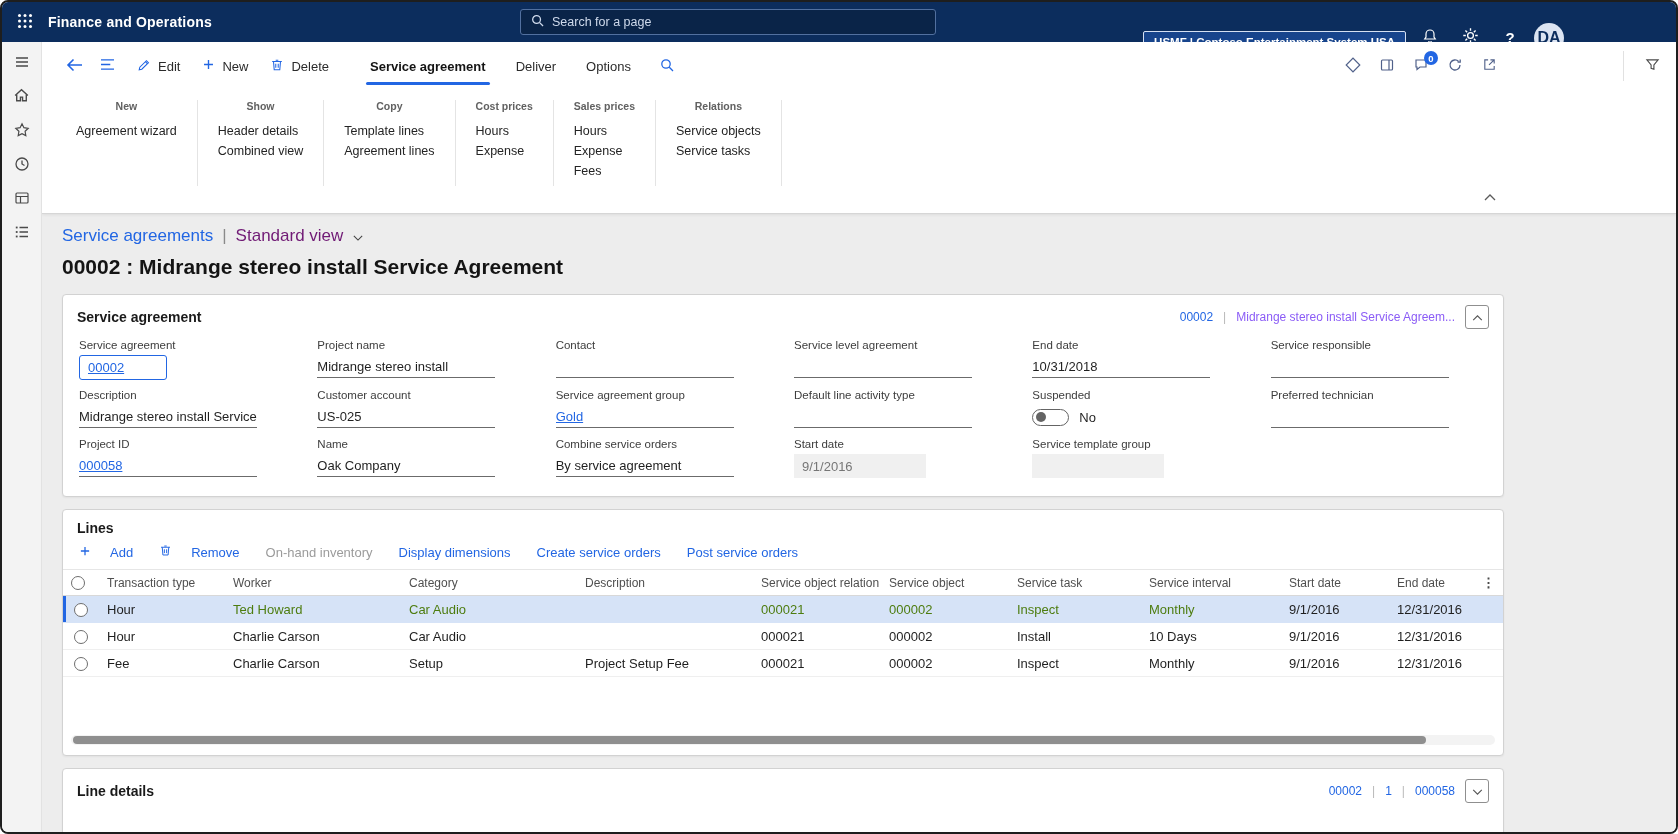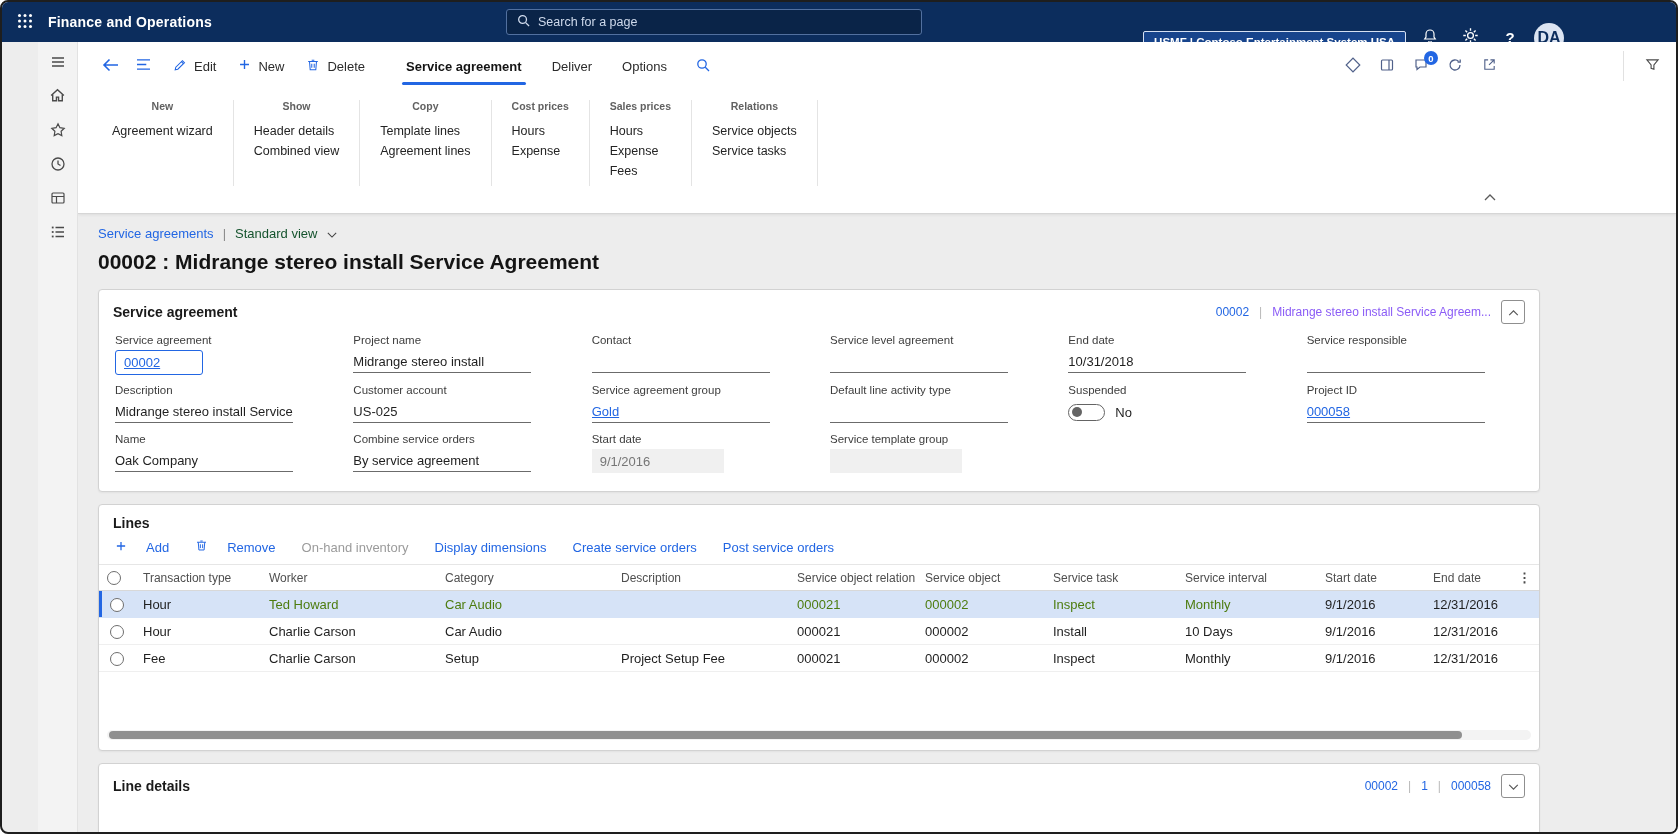--- a/index.html
+++ b/index.html
@@ -7,36 +7,36 @@
   body { font-family:"Liberation Sans", sans-serif; font-size:13px; color:#242424; background:#fff; }
 
   .window { width:1678px; height:834px; border:2px solid #1e1e1e; border-radius:8px; overflow:hidden;
             display:flex; flex-direction:column; background:#ededed; }
 
   
   .topbar { height:40px; background:#0c2d5d; display:flex; align-items:center; color:#fff;
             flex-shrink:0; position:relative; }
   .waffle { width:46px; height:40px; display:flex; align-items:center; justify-content:center; cursor:pointer; }
   .app-title { font-size:14px; font-weight:700; letter-spacing:.2px; white-space:nowrap; }
-  .top-search { position:absolute; left:504px; top:7px; width:416px; height:26px; background:#0a2448;
+  .top-search { position:absolute; left:518px; top:7px; width:416px; height:26px; background:#0a2448;
                 border:1px solid #52709f; border-radius:3px; display:flex; align-items:center;
                 padding:0 10px; gap:8px; }
   .top-search input { background:transparent; border:none; outline:none; color:#cfdaec; font-size:12.5px;
                       flex:1; font-family:"Liberation Sans", sans-serif; }
   .top-search input::placeholder { color:#cfdaec; }
   .top-right { margin-left:auto; display:flex; align-items:flex-end; gap:8px; padding-right:112px; }
   .env-chip { background:#17448c; border:1px solid #d5e0f2; border-radius:2px; padding:4px 10px;
               font-size:11.5px; font-weight:700; cursor:pointer; white-space:nowrap; }
   .top-icon { width:32px; height:32px; display:flex; align-items:center; justify-content:center; cursor:pointer; }
   .help-glyph { font-size:15px; font-weight:700; color:#fff; }
   .avatar { width:30px; height:30px; border-radius:50%; background:#dce4f2; color:#0c2d5d; font-size:16px;
             font-weight:700; display:flex; align-items:center; justify-content:center; cursor:pointer;margin-top:32px; }
 
   
-  .shell { flex:1; display:flex; overflow:hidden;padding-left:36px; }
+  .shell { flex:1; display:flex; overflow:hidden; }
   .leftnav { width:40px; background:#f3f3f3; border-right:1px solid #e2e2e2; display:flex; flex-direction:column;
              align-items:center; padding-top:6px; gap:4px; flex-shrink:0; }
   .nav-icon { width:34px; height:30px; display:flex; align-items:center; justify-content:center; cursor:pointer;
               border-radius:3px; }
 
   .main { flex:1; display:flex; flex-direction:column; overflow:hidden; position:relative; }
 
   
   .actionpane { background:#fff; height:172px; position:relative; border-bottom:1px solid #d6d6d6;
                 box-shadow:0 1px 3px rgba(0,0,0,.07); z-index:2; flex-shrink:0; }
@@ -63,24 +63,24 @@
 
   .ap-groups { display:flex; align-items:stretch; padding:10px 0 0 14px; }
   .ap-group { padding:0 20px; border-right:1px solid #e4e4e4; min-height:86px; }
   .ap-group-title { font-size:10.5px; color:#616161; font-weight:700; text-align:center; margin-bottom:9px;
                     white-space:nowrap; }
   .ap-group-item { font-size:12.5px; color:#242424; line-height:20px; cursor:pointer; white-space:nowrap; }
   .ap-collapse { position:absolute; right:176px; bottom:5px; cursor:pointer; display:flex; padding:4px; }
 
   
   .page { flex:1; overflow:hidden; padding:12px 0 0 20px; background:#ededed; }
-  .breadcrumb { display:flex; align-items:center; gap:9px; font-size:13px; margin-bottom:9px; }
+  .breadcrumb { display:flex; align-items:center; gap:9px; font-size:17px; margin-bottom:9px; }
   .bc-link { color:#2266e3; cursor:pointer; }
   .bc-sep { color:#8a8a8a; }
-  .bc-view { color:#14532d; display:flex; align-items:center; gap:10px; cursor:pointer; }
+  .bc-view { color:#701a75; display:flex; align-items:center; gap:10px; cursor:pointer; }
   .page-title { font-size:21px; font-weight:700; color:#141414; margin-bottom:15px; }
 
   .card { width:1442px; background:#fff; border:1px solid #d2d2d2; border-radius:4px;
           box-shadow:0 1px 2px rgba(0,0,0,.05); margin-bottom:12px; position:relative; }
   .card-head { display:flex; align-items:center; padding:10px 14px 8px; }
   .card-title { font-size:14px; font-weight:700; color:#1a1a1a; }
   .card-head-right { margin-left:auto; display:flex; align-items:center; gap:10px; font-size:12px; }
   .head-link { color:#2266e3; cursor:pointer; }
   .head-sep { color:#b9b9b9; }
   .head-text { color:#8b5cf6; }
@@ -429,20 +429,24 @@
               <div class="field-value"></div>
             </div>
             <div class="field">
               <div class="field-label">Suspended</div>
               <div class="toggle-row">
                 <span class="toggle">
                     <span class="knob"></span>
                   </span>
                 <span>No</span>
               </div>
+            </div>
+            <div class="field">
+              <div class="field-label">Preferred technician</div>
+              <div class="field-value"></div>
             </div>
 
             <div class="field">
               <div class="field-label">Project ID</div>
               <div class="field-value link">000058</div>
             </div>
             <div class="field">
               <div class="field-label">Name</div>
               <div class="field-value">Oak Company</div>
             </div>

